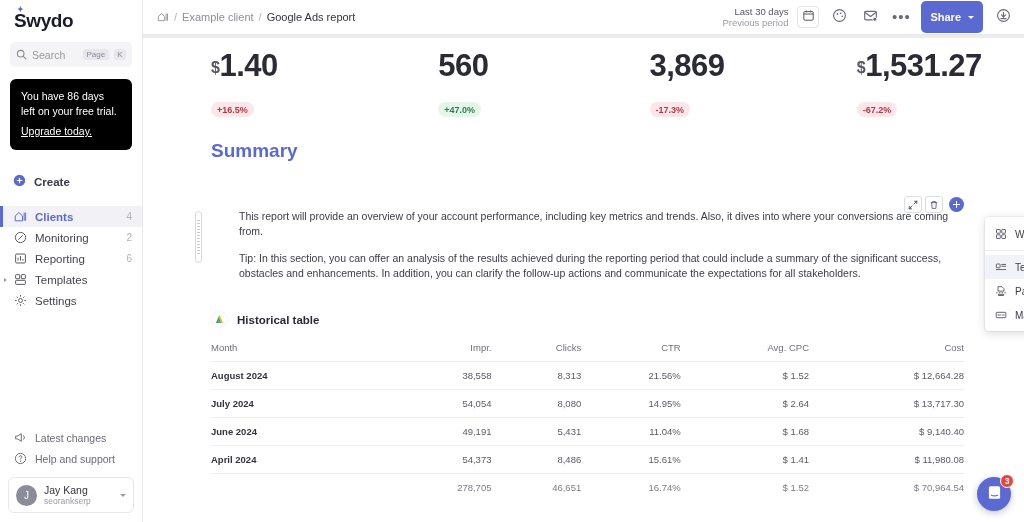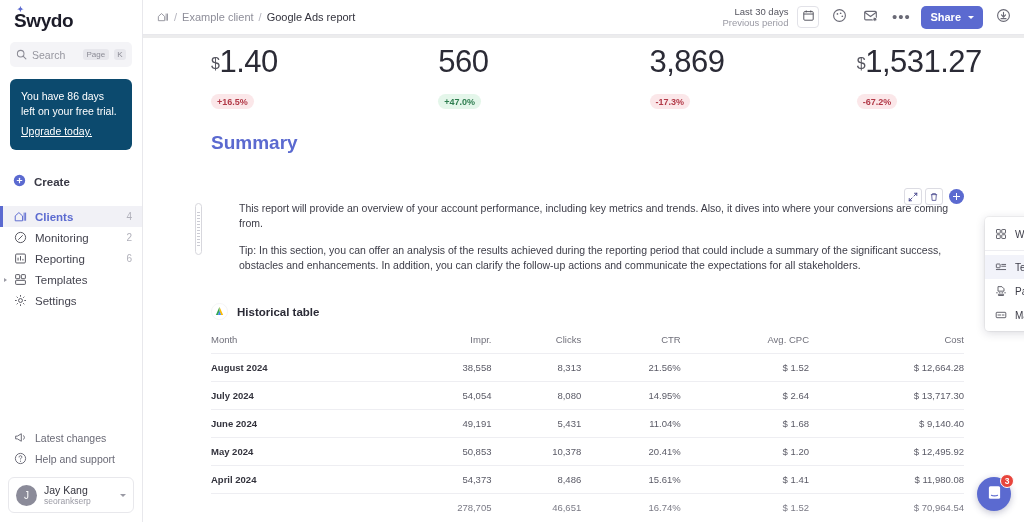--- a/index.html
+++ b/index.html
@@ -33,21 +33,21 @@
     display: flex; align-items: center; padding: 0 6px; gap: 5px;
   }
   .search-box .sicon { flex: 0 0 11px; display: flex; }
   .search-ph { font-size: 10.5px; color: #96969f; flex: 1; }
   .kbd {
     font-size: 8px; color: #8b8b95; background: #e7e7ec;
     border-radius: 3px; padding: 1.5px 3.5px; line-height: 1;
   }
 
   .trial-card {
-    margin: 12px 10px 0 10px; background: #0c4a6e;
+    margin: 12px 10px 0 10px; background: #000000;
     border-radius: 6px; padding: 10px 11px 11px 11px; color: #fff;
   }
   .trial-text { font-size: 10.5px; line-height: 14.5px; }
   .trial-link {
     font-size: 10.5px; color: #fff; text-decoration: underline;
     display: inline-block; margin-top: 7px;
   }
 
   .create-row {
     display: flex; align-items: center; gap: 8px;
@@ -118,40 +118,40 @@
   .tb-btn {
     width: 22px; height: 22px; border: 1px solid #e2e2e8; border-radius: 4px;
     display: flex; align-items: center; justify-content: center; cursor: pointer;
     background: #fff;
   }
   .tb-icon {
     width: 22px; height: 22px; display: flex; align-items: center;
     justify-content: center; cursor: pointer;
   }
   .share-btn {
-    background: #5b6ad0; color: #fff; border-radius: 5px; height: 23px;
+    background: #5b6ad0; color: #fff; border-radius: 5px; height: 32px;
     display: flex; align-items: center; gap: 7px; padding: 0 9px; cursor: pointer;
   }
   .share-btn .lbl { font-size: 11px; font-weight: bold; }
   .share-btn .dcaret {
     width: 0; height: 0; border-top: 3.5px solid #fff;
     border-left: 3.2px solid transparent; border-right: 3.2px solid transparent;
   }
 
   
   #canvas { position: relative; height: 487px; overflow: hidden; background: #fff; }
   .scroll-edge { height: 3px; background: #ececed; width: 100%; }
 
   .kpis { display: flex; padding: 6px 0 0 0; }
   .kpi { flex: 1; padding-left: 10px; }
   .kpi:nth-child(1) { padding-left: 68px; }
   .kpi:nth-child(2) { padding-left: 60px; }
   .kpi:nth-child(3) { padding-left: 44px; }
   .kpi:nth-child(4) { padding-left: 40px; }
-  .kpi-val { font-size: 31px; color: #2b2b36; font-weight: normal; line-height: 36px; letter-spacing: -0.5px; }
+  .kpi-val { font-size: 31px; color: #2b2b36; font-weight: bold; line-height: 44px; letter-spacing: -0.5px; }
   .kpi-val .cur { font-size: 16px; vertical-align: 3px; color: #55555f; }
   .kpi-delta {
     display: inline-block; font-size: 9px; font-weight: bold;
     border-radius: 9px; padding: 2.5px 6px; margin-top: 12px;
   }
   .d-up { background: #e4f6ea; color: #2e7d4f; }
   .d-down { background: #fbe7e9; color: #b23a48; }
 
   .sec-title {
     font-size: 19px; color: #5b6ad0; font-weight: bold;
@@ -543,28 +543,20 @@
             </tr>
             <tr>
               <td class="l">June 2024</td>
               <td>49,191</td>
               <td>5,431</td>
               <td>11.04%</td>
               <td>$ 1.68</td>
               <td>$ 9,140.40</td>
             </tr>
             <tr>
-              <td class="l">May 2024</td>
-              <td>50,853</td>
-              <td>10,378</td>
-              <td>20.41%</td>
-              <td>$ 1.20</td>
-              <td>$ 12,495.92</td>
-            </tr>
-            <tr>
               <td class="l">April 2024</td>
               <td>54,373</td>
               <td>8,486</td>
               <td>15.61%</td>
               <td>$ 1.41</td>
               <td>$ 11,980.08</td>
             </tr>
             <tr class="total">
               <td class="l"></td>
               <td>278,705</td>

